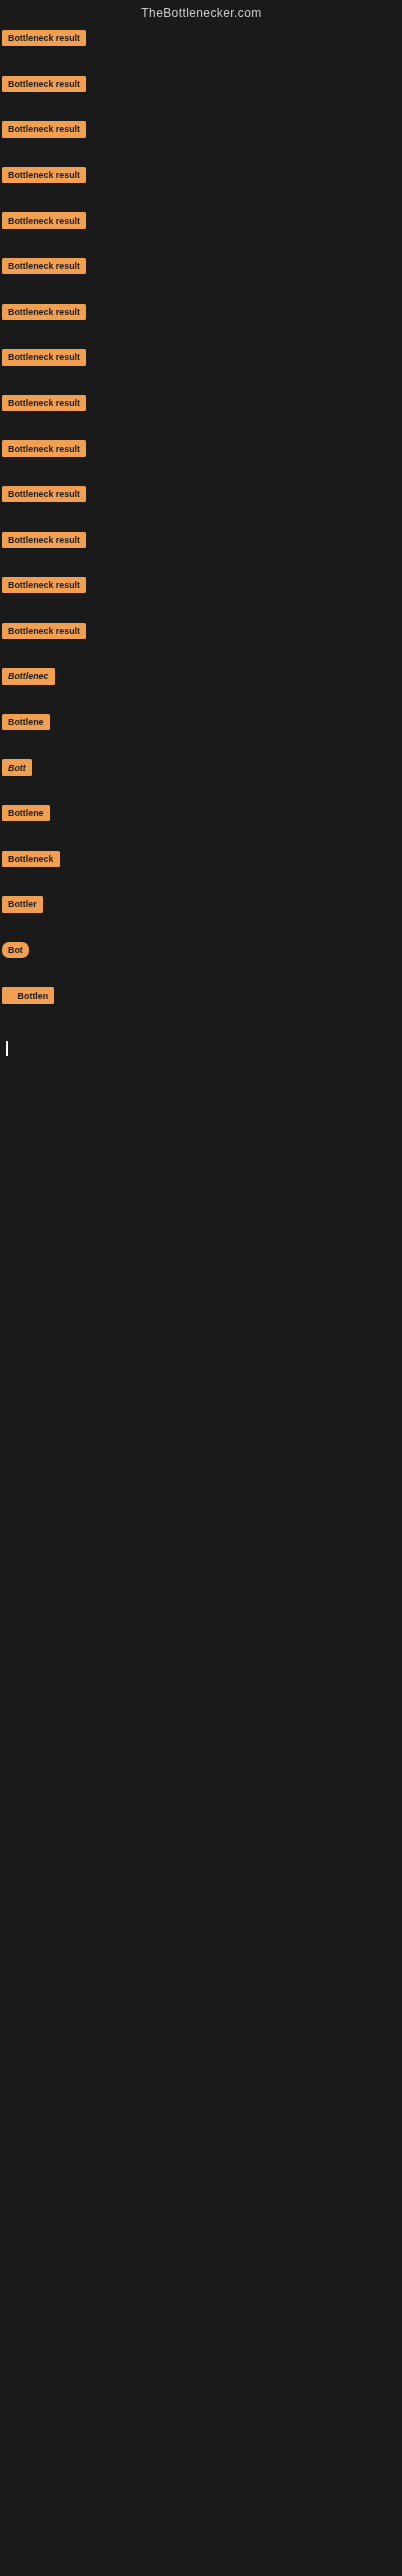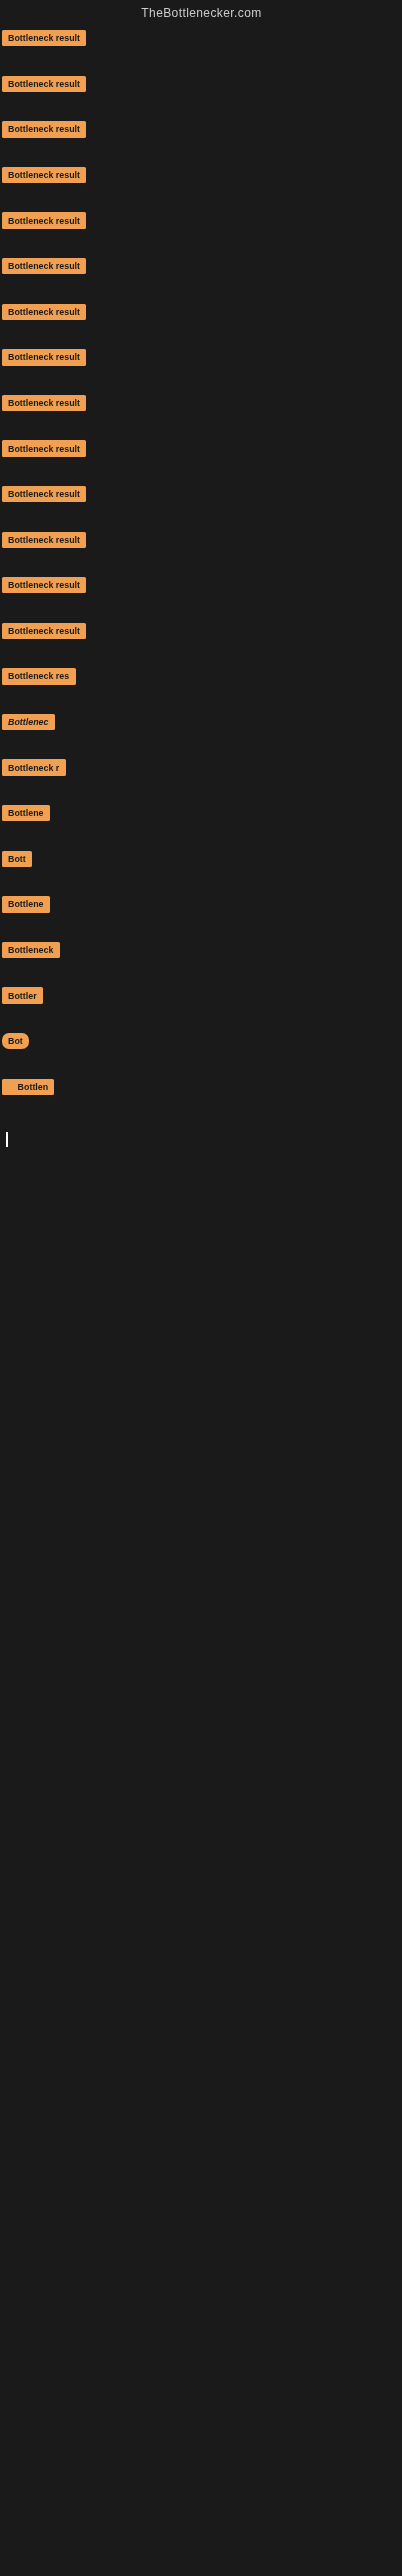--- a/index.html
+++ b/index.html
@@ -65,21 +65,21 @@
     .row-9  .bottleneck-item { max-width: 105px; }
     .row-10 .bottleneck-item { max-width: 105px; }
     .row-11 .bottleneck-item { max-width: 105px; }
     .row-12 .bottleneck-item { max-width: 105px; }
     .row-13 .bottleneck-item { max-width: 105px; }
     .row-14 .bottleneck-item { max-width: 105px; }
     .row-15 .bottleneck-item { max-width: 89px; overflow: hidden; }
     .row-16 .bottleneck-item { max-width: 64px; overflow: hidden; }
     .row-17 .bottleneck-item { max-width: 72px; overflow: hidden; }
     .row-18 .bottleneck-item { max-width: 63px; overflow: hidden; }
-    .row-19 .bottleneck-item { max-width: 48px; overflow: hidden; }
+    .row-19 .bottleneck-item { max-width: 48px; overflow: hidden; font-style: italic; }
     .row-20 .bottleneck-item { max-width: 63px; overflow: hidden; }
     .row-21 .bottleneck-item { max-width: 52px; overflow: hidden; }
     .row-22 .bottleneck-item { max-width: 63px; overflow: hidden; }
     .row-23 .bottleneck-item { max-width: 39px; overflow: hidden; border-radius: 7px; }
     .row-24 .bottleneck-item { max-width: 55px; overflow: hidden; padding-left: 16px; }
   </style>
 </head>
 <body>
 
 <div class="site-header">TheBottlenecker.com</div>
@@ -120,28 +120,22 @@
     </div>
     <div class="row-block row-12">
       <span class="bottleneck-item" style="max-width: 105px;">Bottleneck result</span>
     </div>
     <div class="row-block row-13">
       <span class="bottleneck-item" style="max-width: 105px;">Bottleneck result</span>
     </div>
     <div class="row-block row-14">
       <span class="bottleneck-item" style="max-width: 105px;">Bottleneck result</span>
     </div>
-    <div class="row-block row-15">
-      <span class="bottleneck-item" style="max-width: 89px;">Bottleneck res</span>
-    </div>
     <div class="row-block row-16">
       <span class="bottleneck-item" style="max-width: 64px; font-style: italic;">Bottlenec</span>
-    </div>
-    <div class="row-block row-17">
-      <span class="bottleneck-item" style="max-width: 72px;">Bottleneck r</span>
     </div>
     <div class="row-block row-18">
       <span class="bottleneck-item" style="max-width: 60px;">Bottlene</span>
     </div>
     <div class="row-block row-19">
       <span class="bottleneck-item" style="max-width: 39px;">Bott</span>
     </div>
     <div class="row-block row-20">
       <span class="bottleneck-item" style="max-width: 60px;">Bottlene</span>
     </div>

